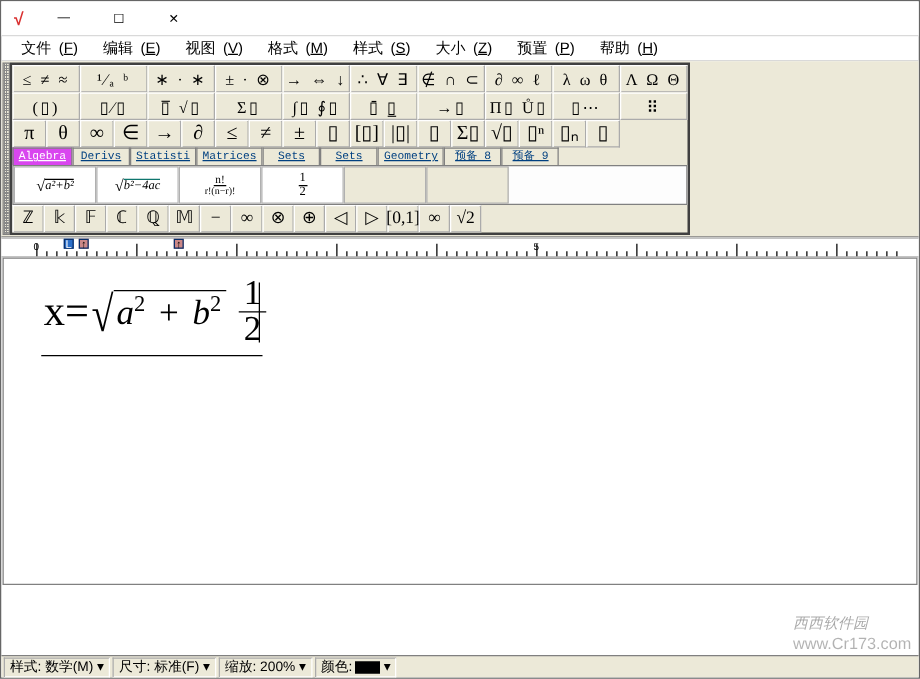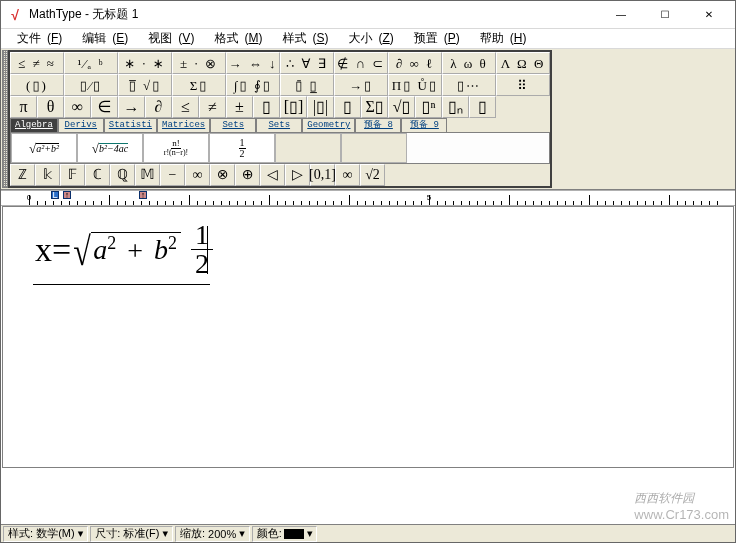--- a/index.html
+++ b/index.html
@@ -98,21 +98,21 @@
     color: #004080;
     text-decoration: underline;
     border: 1px solid #808080;
     border-bottom: none;
     background: #ece9d8;
     margin-right: 0;
     min-width: 46px;
     justify-content: center;
   }
   .tab-btn.active {
-    background: #404040;
+    background: #d946ef;
     color: #fff;
   }
 
   .template-row { display: flex; background: #fdfdfd; border: 1px solid #808080; }
   .template-btn {
     width: 66px;
     height: 30px;
     background: #fff;
     border: 1px solid #b0b0b0;
     font-size: 13px;
@@ -238,21 +238,20 @@
     font-family: Arial, sans-serif;
     pointer-events: none;
   }
   .watermark .url { font-size: 13px; display:block; color: rgba(0,0,0,0.3); font-style: normal;}
 </style>
 </head>
 <body>
 
 <div class="titlebar">
   <span class="app-icon">√</span>
-  <span class="title">MathType - 无标题 1</span>
   <div class="win-controls">
     <button class="win-btn">—</button>
     <button class="win-btn">☐</button>
     <button class="win-btn close">✕</button>
   </div>
 </div>
 
 <div class="menubar">
   <span><span>文件</span>(<u>F</u>)</span>
   <span><span>编辑</span>(<u>E</u>)</span>

